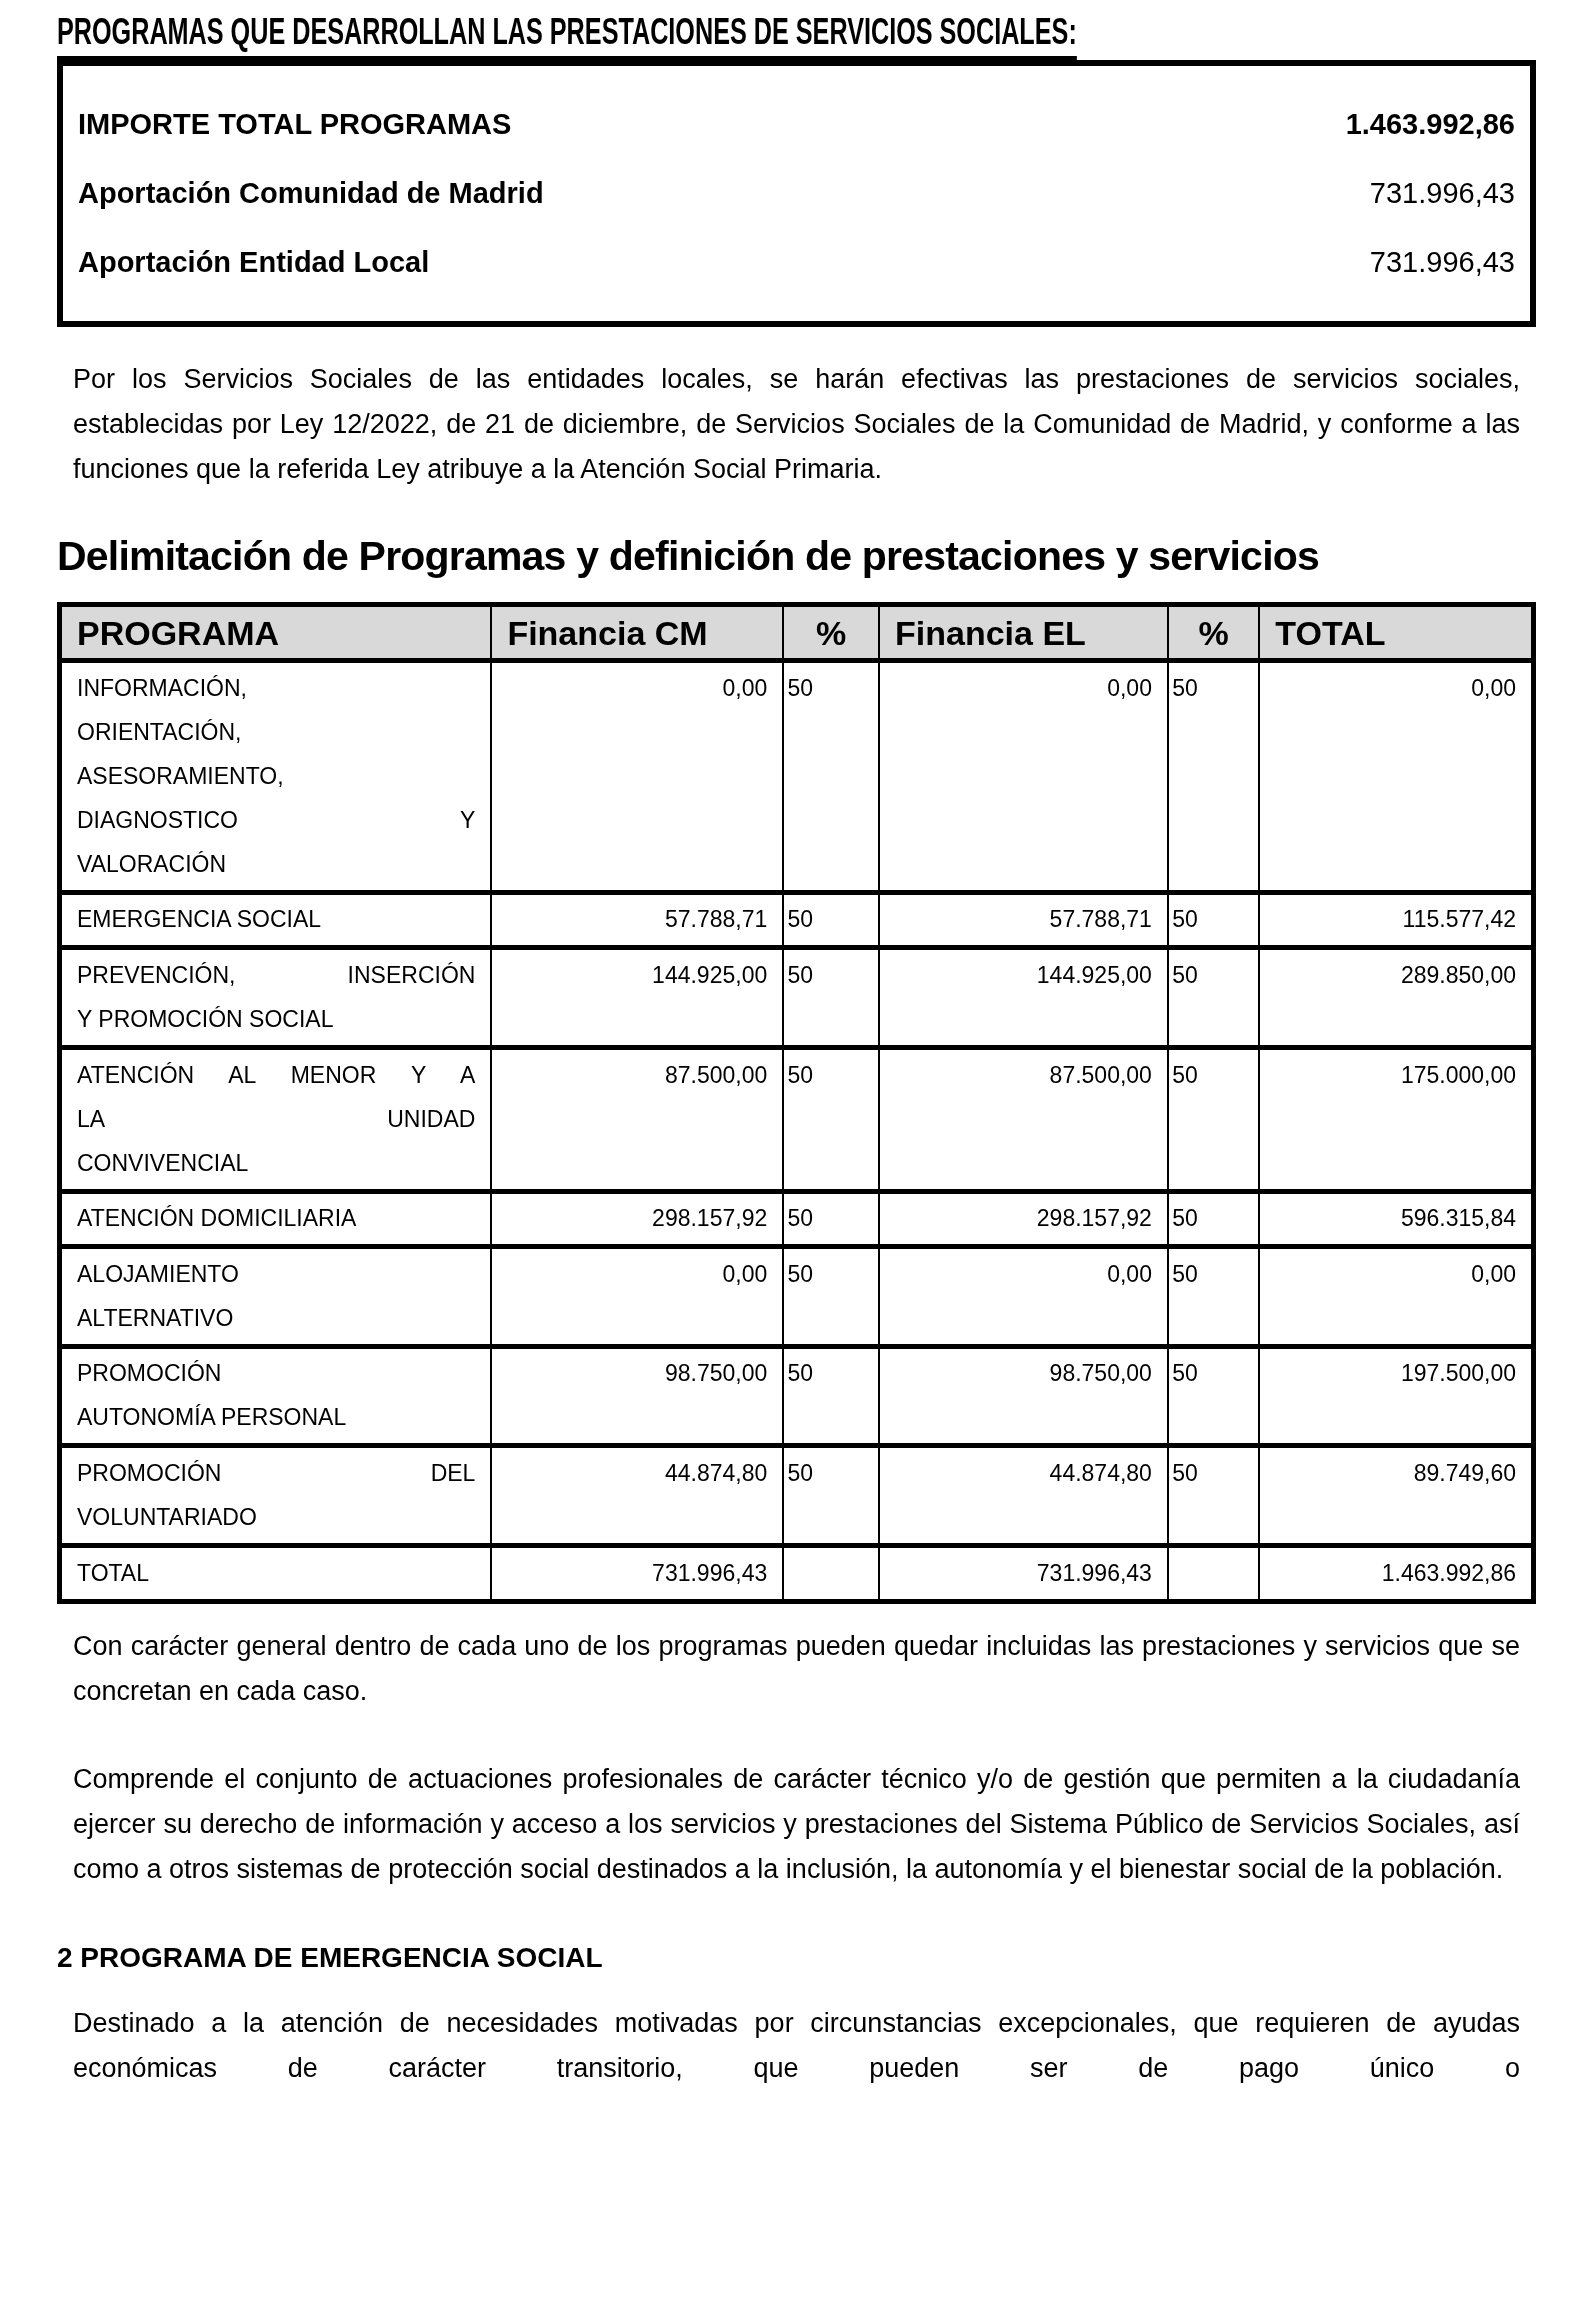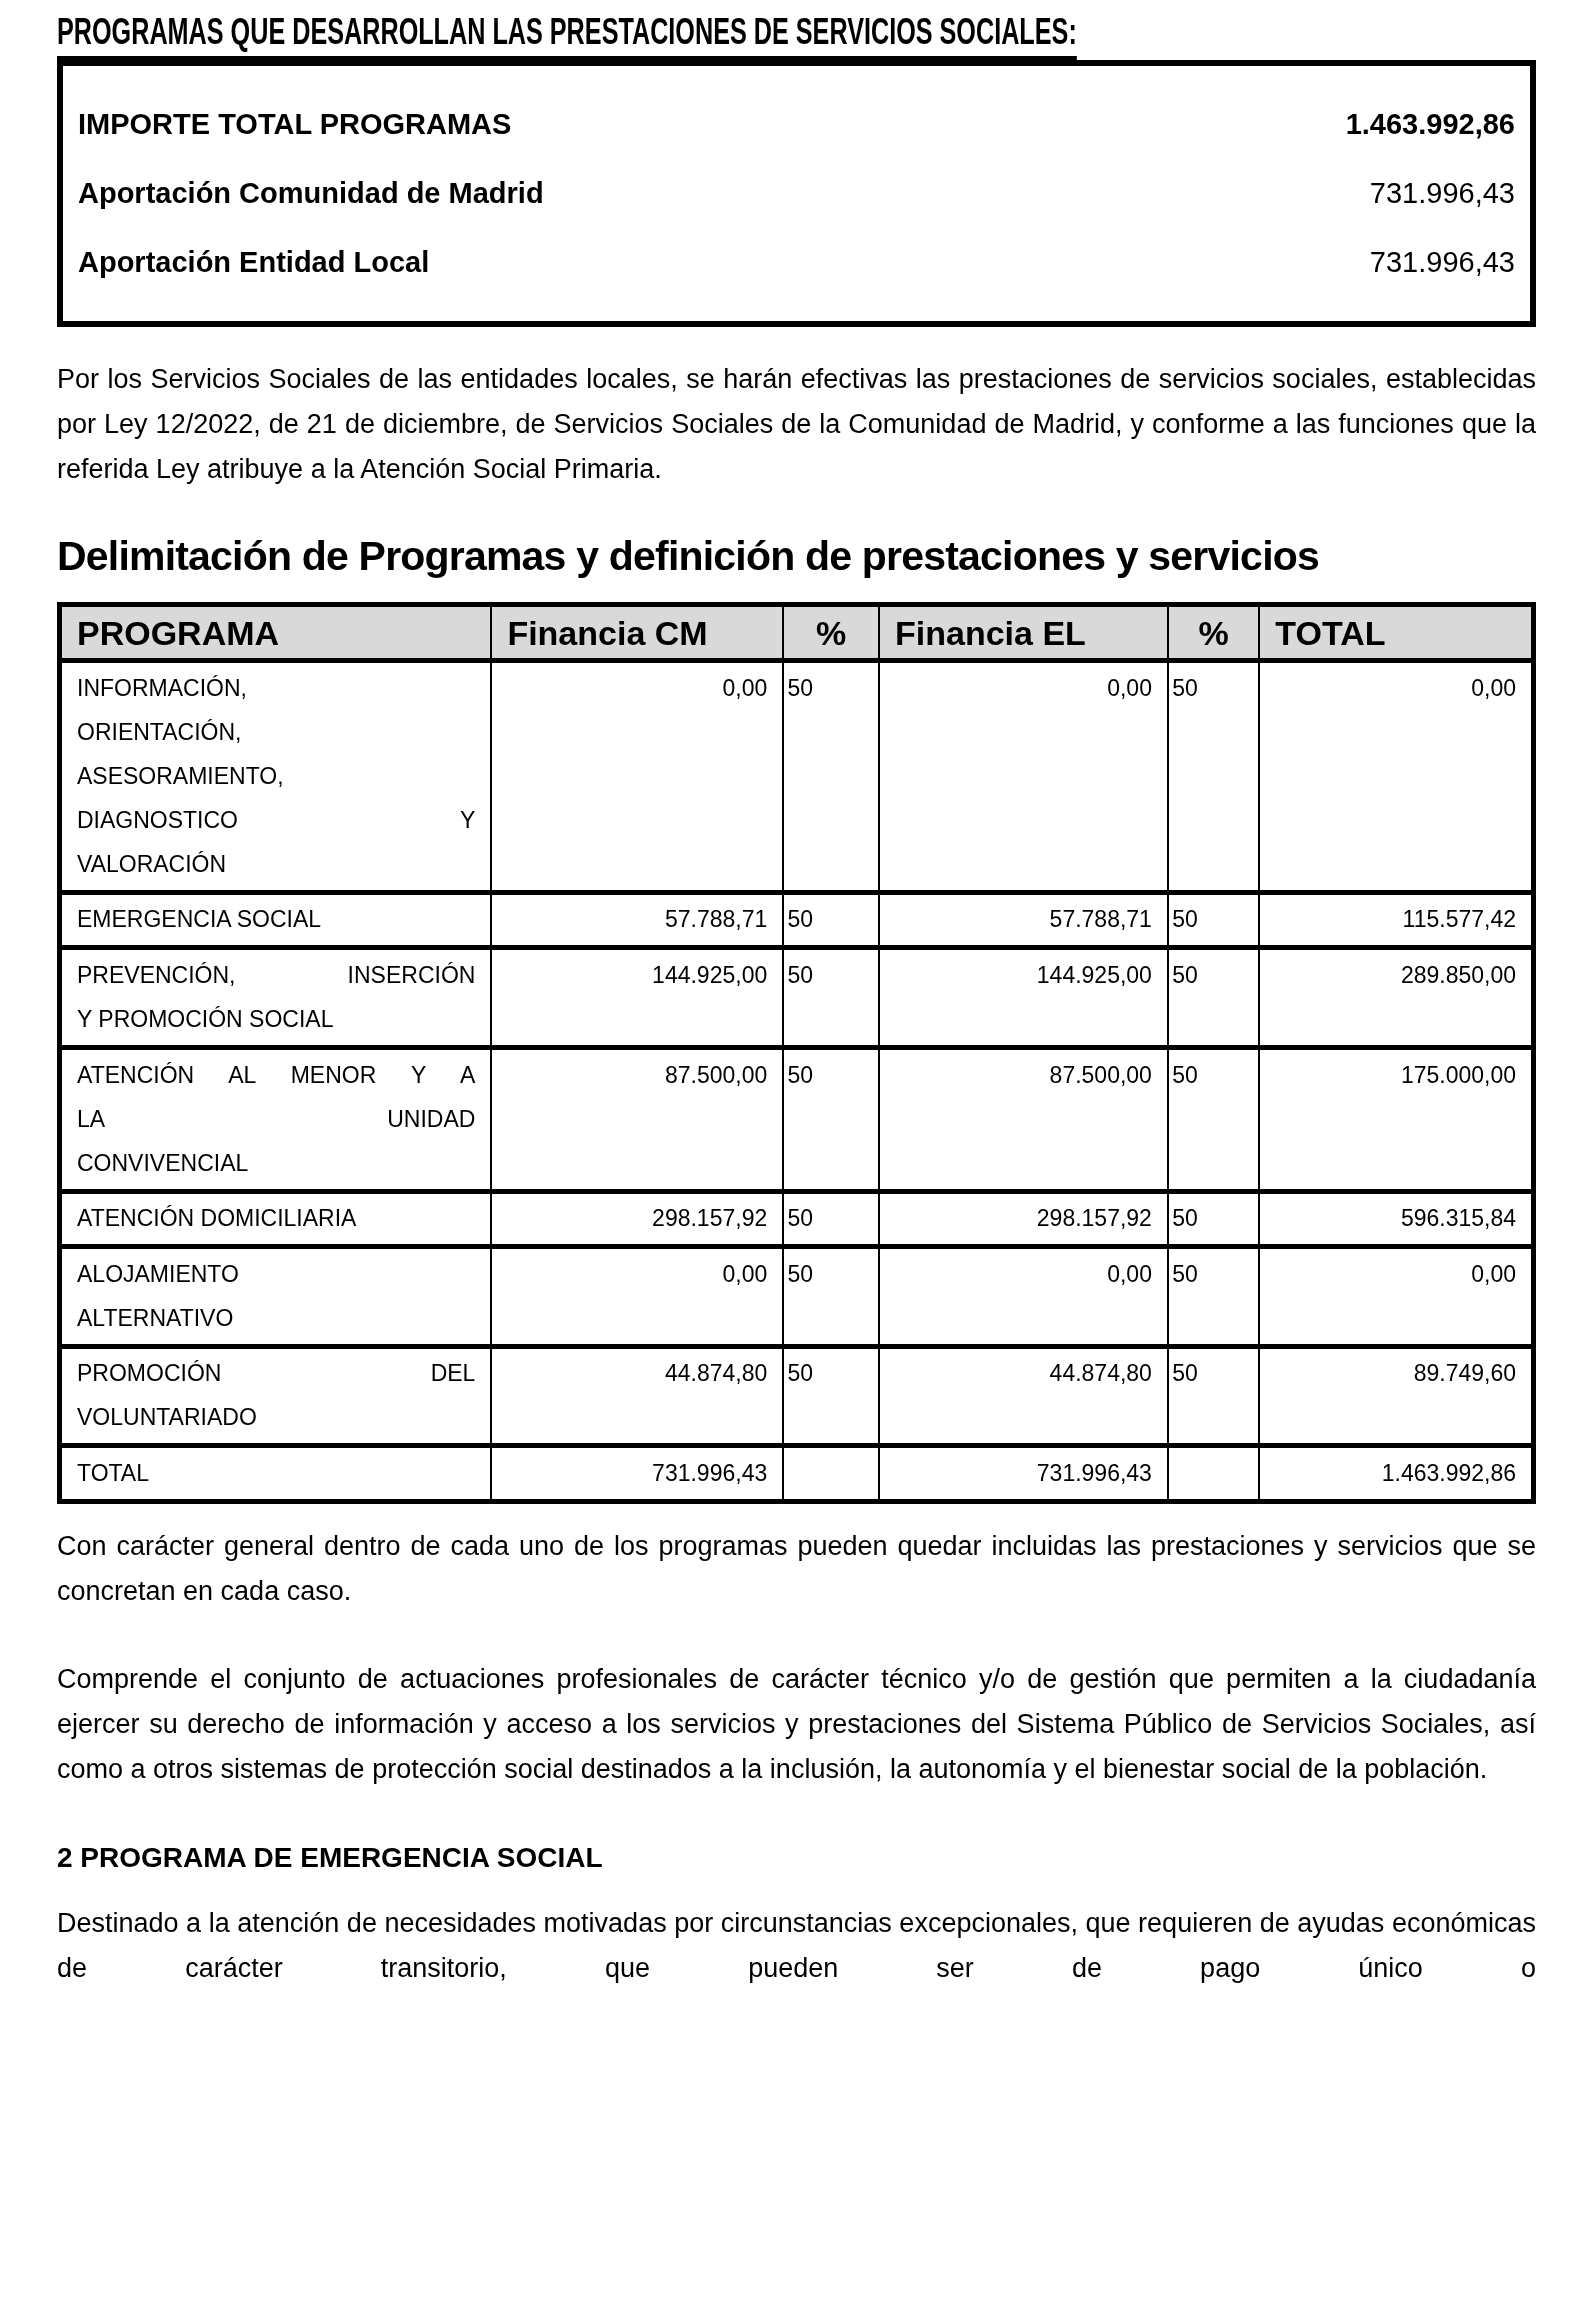--- a/index.html
+++ b/index.html
@@ -20,21 +20,21 @@
     white-space:nowrap;
     border-bottom:4.1px solid #000;
     padding-bottom:5px;
   }
   
   .summary-box{border:6.6px solid #000;padding:24px 15px;}
   .summary-row{display:flex;justify-content:space-between;align-items:center;height:69px;font-size:29px;}
   .s-label{font-weight:bold;}
   .s-value.bold{font-weight:bold;}
   
-  .para{font-size:27px;line-height:45px;text-align:justify;margin:0;}
+  .para{font-size:27px;line-height:45px;text-align:justify;margin:16px;}
   .para.intro{margin-top:30px;}
   .para.general{margin-top:20px;}
   .para.justify-last{text-align-last:justify;}
   
   h2{font-size:41px;font-weight:bold;margin:41px 0 0 0;line-height:46px;letter-spacing:-0.8px;}
   
   table.programs{border-collapse:collapse;width:100%;margin-top:23px;table-layout:fixed;}
   table.programs{border:5.7px solid #000;}
   table.programs th,table.programs td{
     border-top:5px solid #000;border-bottom:5px solid #000;
@@ -171,20 +171,31 @@
             <div class="cell-line">ALTERNATIVO</div>
           </td>
           <td class="col1">0,00</td>
           <td class="col2">50</td>
           <td class="col3">0,00</td>
           <td class="col4">50</td>
           <td class="col5">0,00</td>
         </tr>
         <tr>
           <td class="col0">
+            <div class="cell-line justify">PROMOCIÓN</div>
+            <div class="cell-line">AUTONOMÍA PERSONAL</div>
+          </td>
+          <td class="col1">98.750,00</td>
+          <td class="col2">50</td>
+          <td class="col3">98.750,00</td>
+          <td class="col4">50</td>
+          <td class="col5">197.500,00</td>
+        </tr>
+        <tr>
+          <td class="col0">
             <div class="cell-line justify">PROMOCIÓN DEL</div>
             <div class="cell-line">VOLUNTARIADO</div>
           </td>
           <td class="col1">44.874,80</td>
           <td class="col2">50</td>
           <td class="col3">44.874,80</td>
           <td class="col4">50</td>
           <td class="col5">89.749,60</td>
         </tr>
         <tr>

